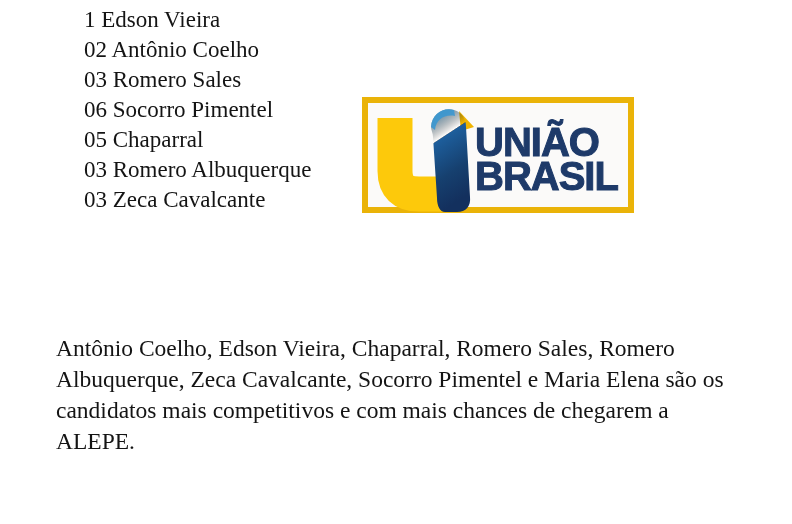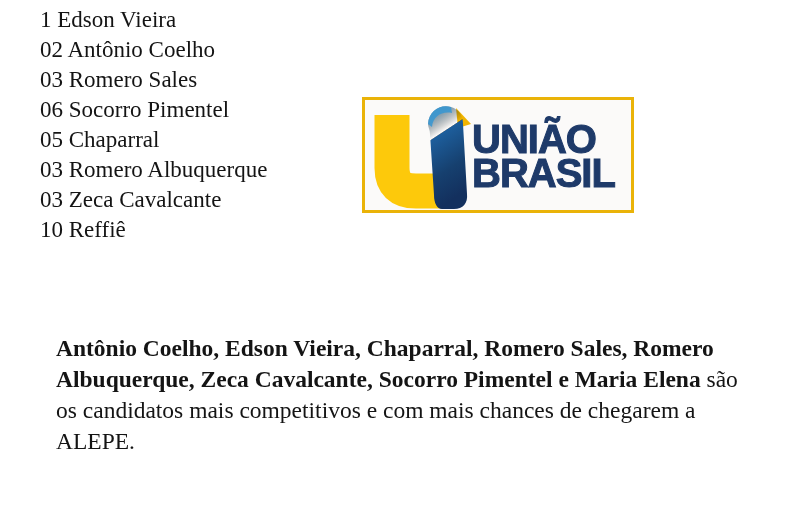--- a/index.html
+++ b/index.html
@@ -16,31 +16,32 @@
   .candidate-list {
     position: absolute;
     left: 40px;
     top: 5px;
   }
   .candidate-row {
     font-size: 23px;
     line-height: 30px;
     white-space: nowrap;
     color: #141414;
+    margin-left: 44px;
   }
 
   
   .logo-box {
     position: absolute;
     left: 362px;
     top: 97px;
     width: 272px;
     height: 116px;
     background: #fbfaf9;
-    border: 3px solid #eab308;
+    border: 6px solid #eab308;
     display: flex;
     align-items: center;
   }
   .logo-mark {
     position: absolute;
     left: 5px;
     top: 2px;
     width: 102px;
     height: 112px;
   }
@@ -60,34 +61,33 @@
   
   .summary {
     position: absolute;
     left: 56px;
     top: 333px;
     width: 682px;
     font-size: 23.5px;
     line-height: 31px;
     color: #141414;
   }
-  .summary b { font-weight: bold; }
+  .summary b { font-weight: normal; }
 </style>
 </head>
 <body>
 
 <div class="candidate-list">
   <div class="candidate-row">1 Edson Vieira</div>
   <div class="candidate-row">02 Antônio Coelho</div>
   <div class="candidate-row">03 Romero Sales</div>
   <div class="candidate-row">06 Socorro Pimentel</div>
   <div class="candidate-row">05 Chaparral</div>
   <div class="candidate-row">03 Romero Albuquerque</div>
   <div class="candidate-row">03 Zeca Cavalcante</div>
-  <div class="candidate-row">10 Reffiê</div>
 </div>
 
 <div class="logo-box">
   <svg class="logo-mark" viewBox="0 0 102 112" xmlns="http://www.w3.org/2000/svg" aria-hidden="true">
     <defs>
       <linearGradient id="blueGrad" x1="0" y1="0" x2="0.25" y2="1">
         <stop offset="0" stop-color="#3b97d0"></stop>
         <stop offset="0.32" stop-color="#1c5globalstyle" stop-opacity="0"></stop>
         <stop offset="0.33" stop-color="#1d5e9c"></stop>
         <stop offset="0.70" stop-color="#16406f"></stop>

